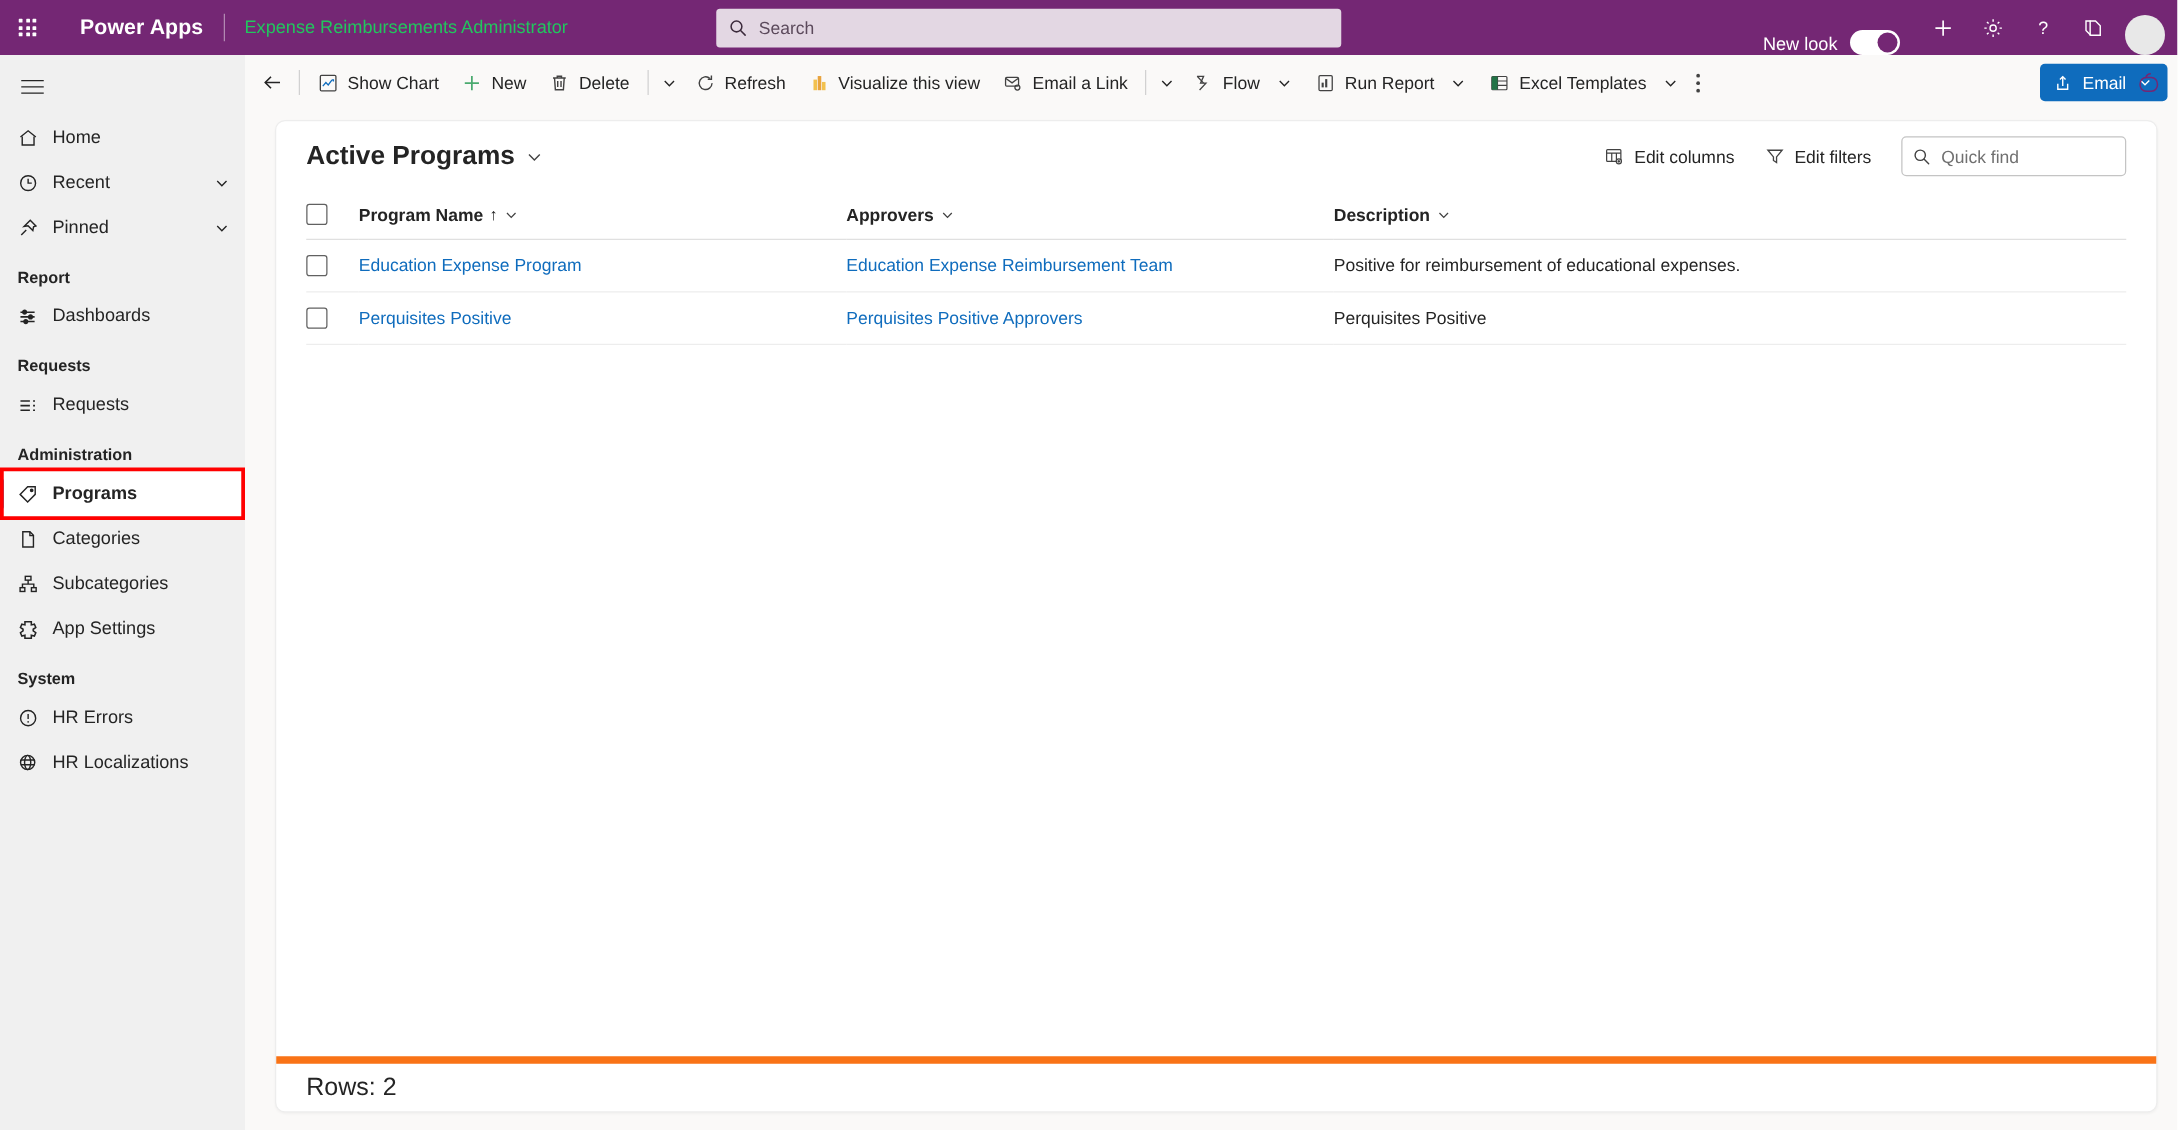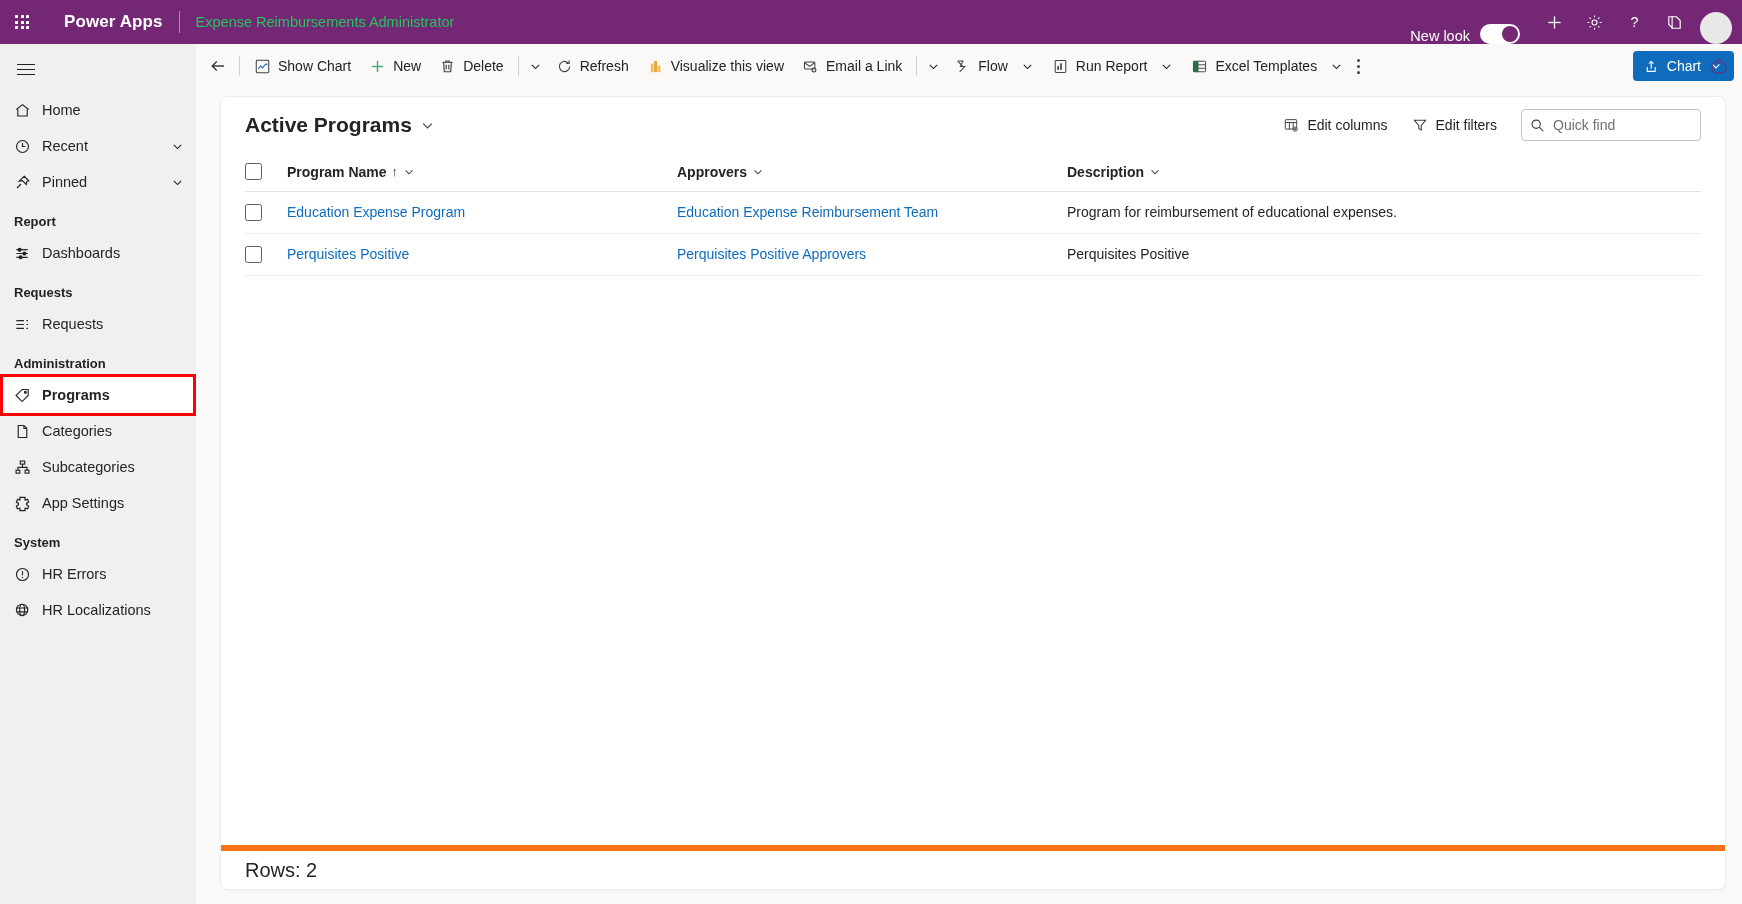--- a/index.html
+++ b/index.html
@@ -229,20 +229,29 @@
         <i></i>
         <i></i>
         <i></i>
         <i></i>
     </div>
   </div>
   <div class="brand">Power Apps</div>
   <div class="brand-sep"></div>
   <div class="app-name">Expense Reimbursements Administrator</div>
 
+  <div class="searchwrap">
+    <span class="mag">
+      <svg width="15" height="15" viewBox="0 0 16 16">
+          <circle cx="6.6" cy="6.6" r="4.6" fill="none" stroke="#3b2a3b" stroke-width="1.3"></circle>
+          <line x1="10.1" y1="10.1" x2="14" y2="14" stroke="#3b2a3b" stroke-width="1.3" stroke-linecap="round"></line>
+        </svg>
+    </span>
+    <input class="search-input" value="" placeholder="Search" style="">
+  </div>
 
   <div class="topright">
     <span class="newlook-label">New look</span>
     <div class="toggle">
         <div class="knob"></div>
       </div>
     <div class="ticon">
       <svg width="19" height="19" viewBox="0 0 20 20">
           <line x1="10" y1="3.5" x2="10" y2="16.5" stroke="#fff" stroke-width="1.4"></line>
           <line x1="3.5" y1="10" x2="16.5" y2="10" stroke="#fff" stroke-width="1.4"></line>
@@ -555,21 +564,21 @@
       </div>
 
       <div class="share-btn">
         <span>
           <svg width="15" height="15" viewBox="0 0 16 16" fill="none" stroke="#ffffff" stroke-width="1.2">
               <path d="M2.4 8.6v4.6h8.4V8.6"></path>
               <path d="M6.6 10.4V2.6"></path>
               <path d="M4.2 5l2.4-2.4L9 5"></path>
             </svg>
         </span>
-        <span>Chart</span>
+        <span>Email</span>
         <span class="share-caret">
           <svg width="12" height="12" viewBox="0 0 14 14" fill="none" stroke="#ffffff" stroke-width="1.3">
               <path d="M3 5.2L7 9.2l4-4"></path>
             </svg>
         </span>
       </div>
     </div>
 
     <div class="gridcard">
 
@@ -661,21 +670,21 @@
             <tr>
               <td class="cbcol">
                 <span class="cb"></span>
               </td>
               <td>
                 <span class="cell-link">Education Expense Program</span>
               </td>
               <td>
                 <span class="cell-link">Education Expense Reimbursement Team</span>
               </td>
-              <td>Program for reimbursement of educational expenses.</td>
+              <td>Positive for reimbursement of educational expenses.</td>
             </tr>
             <tr>
               <td class="cbcol">
                 <span class="cb"></span>
               </td>
               <td>
                 <span class="cell-link">Perquisites Positive</span>
               </td>
               <td>
                 <span class="cell-link">Perquisites Positive Approvers</span>

